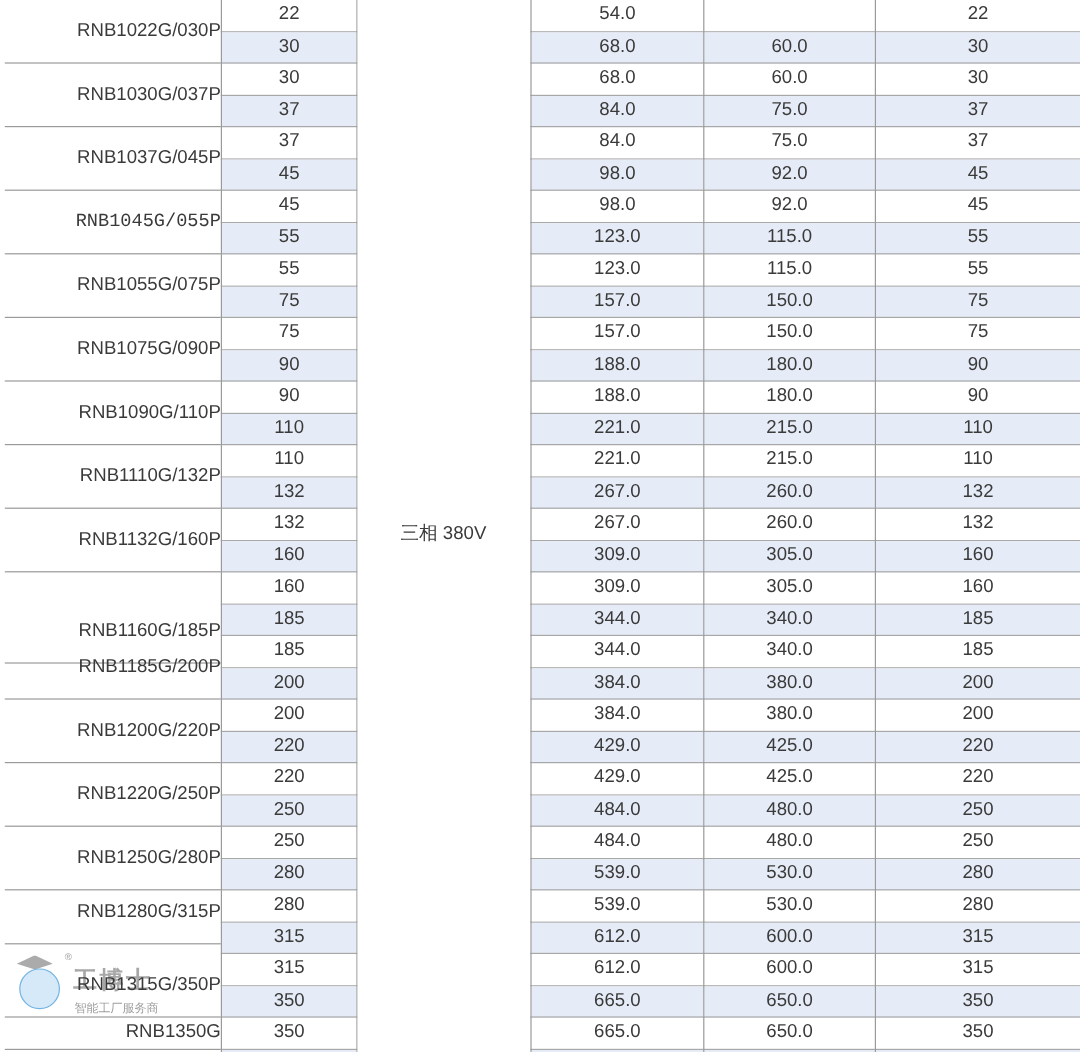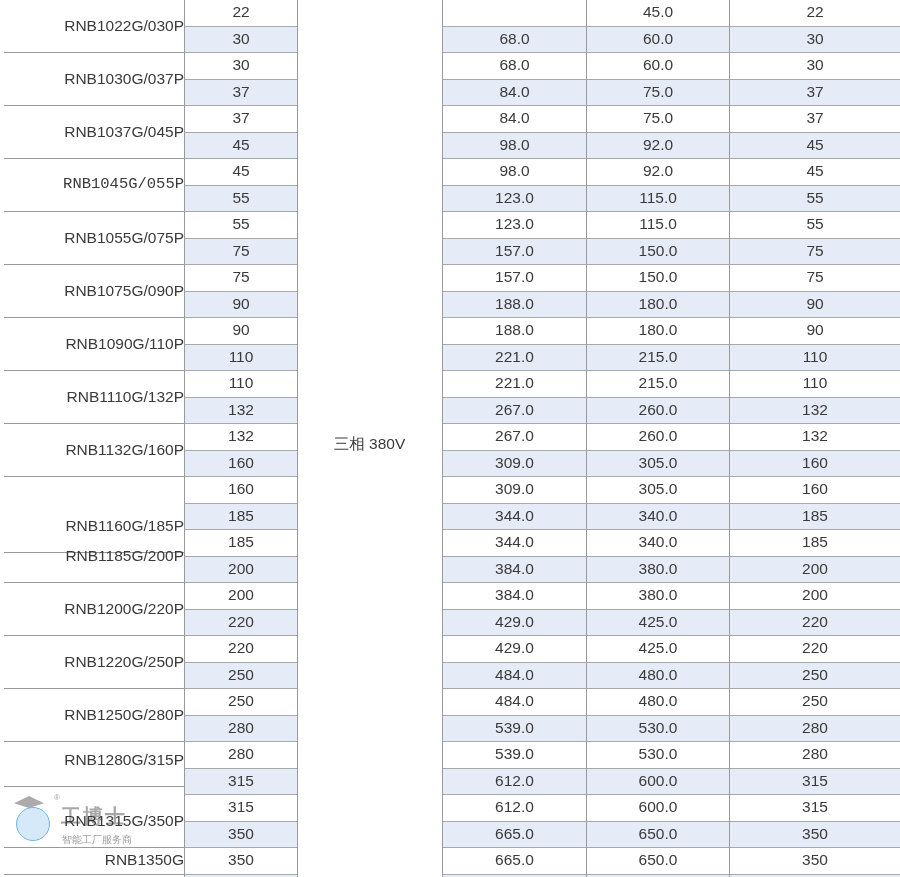--- a/index.html
+++ b/index.html
@@ -29,21 +29,21 @@
     .wm-url { position: absolute; left: 0px; top: 58px; font-size: 10px; color: rgba(90,90,90,0.55); margin-top: 29px; }
     .wm-reg { position: absolute; left: 48px; top: 0px; font-size: 8px; color: rgba(90,90,90,0.6); }
   </style>
 </head>
 <body>
 
 <div class="tbl" id="tbl">
     <div class="model" style="top: 0px; height: 53px; line-height: 51px;">RNB1022G/030P</div>
     <div class="row" style="top: 0px; left: 0px; width: 900px;">
       <div class="cell" style="left: 185px; width: 112px;">22</div>
-      <div class="cell" style="left: 587px; width: 142px;">45.0</div>
+      <div class="cell" style="left: 443px; width: 143px;">54.0</div>
       <div class="cell" style="left: 730px; width: 170px;">22</div>
     </div>
     <div class="hline" style="left: 184px; width: 114px; top: 25.5px;"></div>
     <div class="hline" style="left: 442px; width: 458px; top: 25.5px;"></div>
     <div class="row" style="top: 26.5px; left: 0px; width: 900px;">
       <div class="cell blue" style="left: 185px; width: 112px;">30</div>
       <div class="cell blue" style="left: 443px; width: 143px;">68.0</div>
       <div class="cell blue" style="left: 587px; width: 142px;">60.0</div>
       <div class="cell blue" style="left: 730px; width: 170px;">30</div>
     </div>

